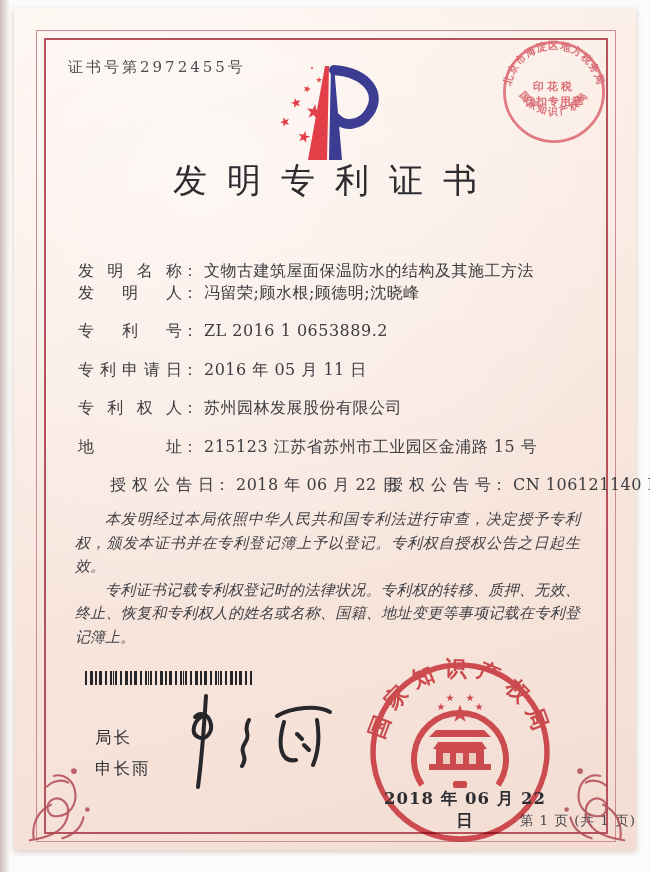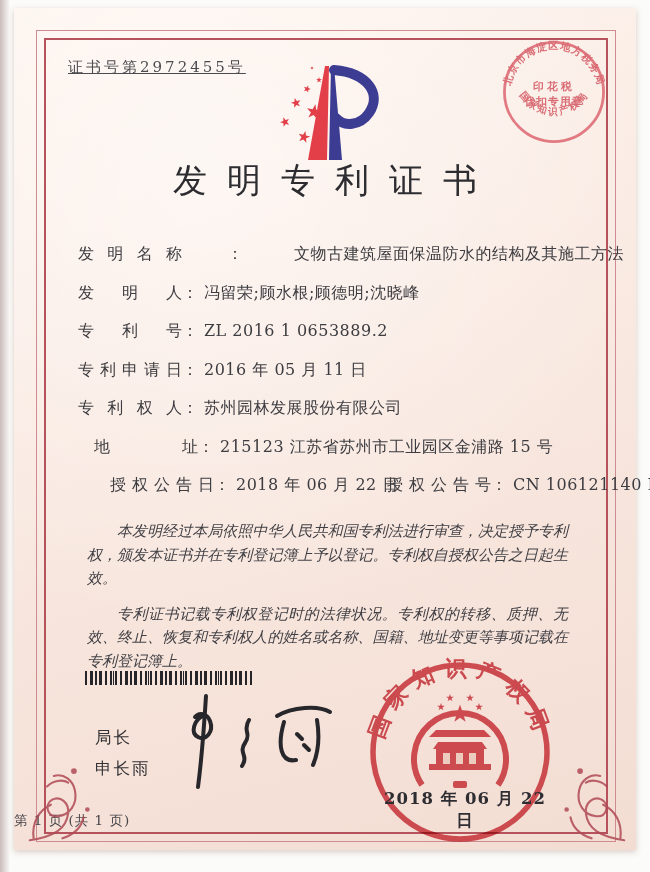--- a/index.html
+++ b/index.html
@@ -24,21 +24,21 @@
     position:absolute;top:22px;left:22px;right:20px;bottom:8px;
     border:1.5px solid #cf8b92;pointer-events:none;
   }
   .frame-inner{
     position:absolute;top:30px;left:30px;right:28px;bottom:16px;
     border:2.5px solid #b5525c;pointer-events:none;
   }
   .corner-flourish{position:absolute;z-index:3;}
   .cert-no{
     position:absolute;left:54px;top:50px;
-    font-size:15px;letter-spacing:3px;color:#4c4b4f;text-decoration:underline;
+    font-size:15px;letter-spacing:3px;color:#4c4b4f;
   }
   .logo{position:absolute;left:248px;top:52px;}
   .tax-stamp{position:absolute;left:484px;top:28px;opacity:.85;}
   .doc-title{
     position:absolute;left:0;top:150px;width:100%;text-align:center;
     font-size:34px;font-weight:400;color:#2d2c30;
     letter-spacing:20px;text-indent:20px;
   }
   .fields{position:absolute;left:64px;top:236px;width:520px;color:#3d3c40;}
   .frow{position:absolute;left:0;display:flex;align-items:baseline;font-size:16px;}
@@ -48,42 +48,42 @@
     font-weight:500;white-space:nowrap;
   }
   .fcolon{margin-right:6px;font-weight:500;}
   .fvalue{letter-spacing:.5px;white-space:nowrap;}
   .fgroup2{position:absolute;left:277px;top:0;display:flex;align-items:baseline;}
   .body-text{
     position:absolute;left:61px;top:500px;width:505px;
     font-size:15px;font-style:italic;line-height:23.5px;
     color:#403f44;text-align:justify;
   }
-  .body-text p{margin:12px;text-indent:2em;}
+  .body-text p{margin:0;text-indent:2em;}
   .barcode{
     position:absolute;left:71px;top:663px;width:168px;height:14px;
     background:
       repeating-linear-gradient(90deg,#26262a 0 2px,transparent 2px 5px),
       repeating-linear-gradient(90deg,#26262a 0 1px,transparent 1px 7px);
   }
   .officer{
     position:absolute;left:70px;top:714px;
     font-family:"DejaVu Sans","Liberation Sans",sans-serif;
     font-size:16.5px;color:#333236;line-height:31px;font-weight:500;
     letter-spacing:2px;
     margin-left:11px;
   }
   .signature{position:absolute;left:151px;top:678px;z-index:2;}
   .seal{position:absolute;left:351px;top:649px;mix-blend-mode:multiply;z-index:1;}
   .seal-date{
     position:absolute;left:366px;top:780px;width:170px;text-align:center;
     font-size:16.5px;font-weight:700;color:#2e2d32;letter-spacing:1px;z-index:2;
   }
   .page-footer{
-    position:absolute;left:0;top:804px;width:100%;text-align:left;
+    position:absolute;left:0;top:804px;width:100%;text-align:right;
     font-size:13.5px;color:#48474b;letter-spacing:1px;
   }
 </style>
 </head>
 <body>
 
 <div class="photo-edge-left"></div>
 
 <div class="paper">
 
@@ -144,21 +144,21 @@
     <text font-size="9" fill="#d45560" font-weight="bold" letter-spacing="2">
       <textPath href="#ts-bot" startOffset="50%" text-anchor="middle">国家知识产权局</textPath>
     </text>
     <text x="52" y="50" text-anchor="middle" font-size="10" fill="#d45560" font-weight="bold" letter-spacing="3">印花税</text>
     <text x="52" y="64" text-anchor="middle" font-size="10" fill="#d45560" font-weight="bold" letter-spacing="1">代扣专用章</text>
   </svg>
 
   <div class="doc-title">发明专利证书</div>
 
   <div class="fields">
-    <div class="frow" style="top:0;gap:45px;">
+    <div class="frow" style="top:17px;">
       <span class="flabel">发明名称</span>
         <span class="fcolon">：</span>
       <span class="fvalue">文物古建筑屋面保温防水的结构及其施工方法</span>
     </div>
     <div class="frow" style="top:39px;">
       <span class="flabel">发明人</span>
         <span class="fcolon">：</span>
       <span class="fvalue">冯留荣;顾水根;顾德明;沈晓峰</span>
     </div>
     <div class="frow" style="top:77px;">
@@ -169,21 +169,21 @@
     <div class="frow" style="top:116px;">
       <span class="flabel">专利申请日</span>
         <span class="fcolon">：</span>
       <span class="fvalue">2016 年 05 月 11 日</span>
     </div>
     <div class="frow" style="top:154px;">
       <span class="flabel">专利权人</span>
         <span class="fcolon">：</span>
       <span class="fvalue">苏州园林发展股份有限公司</span>
     </div>
-    <div class="frow" style="top:193px;margin-left:16px;">
+    <div class="frow" style="top:193px;">
       <span class="flabel">地址</span>
         <span class="fcolon">：</span>
       <span class="fvalue">215123 江苏省苏州市工业园区金浦路 15 号</span>
     </div>
     <div class="frow" style="top:231px;width:520px;margin-left:32px;">
       <span class="flabel">授权公告日</span>
         <span class="fcolon">：</span>
       <span class="fvalue">2018 年 06 月 22 日</span>
       <span class="fgroup2">
         <span class="flabel">授权公告号</span>

